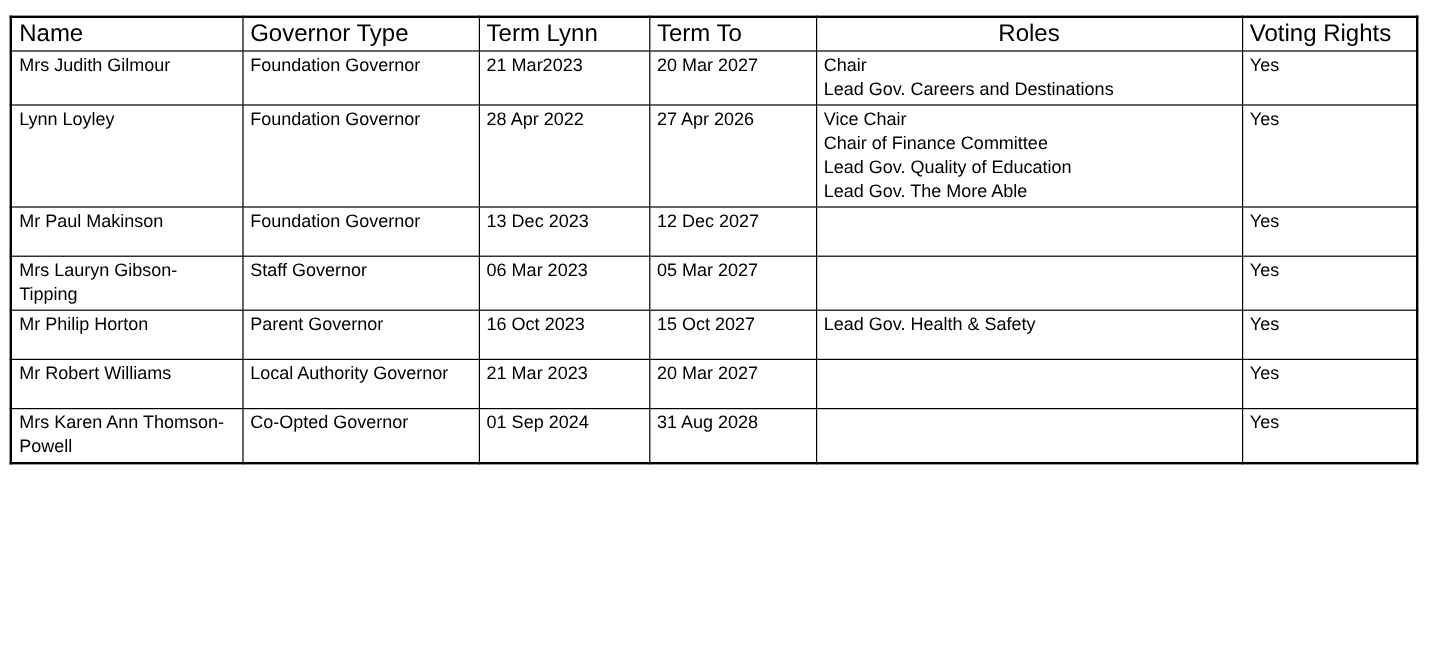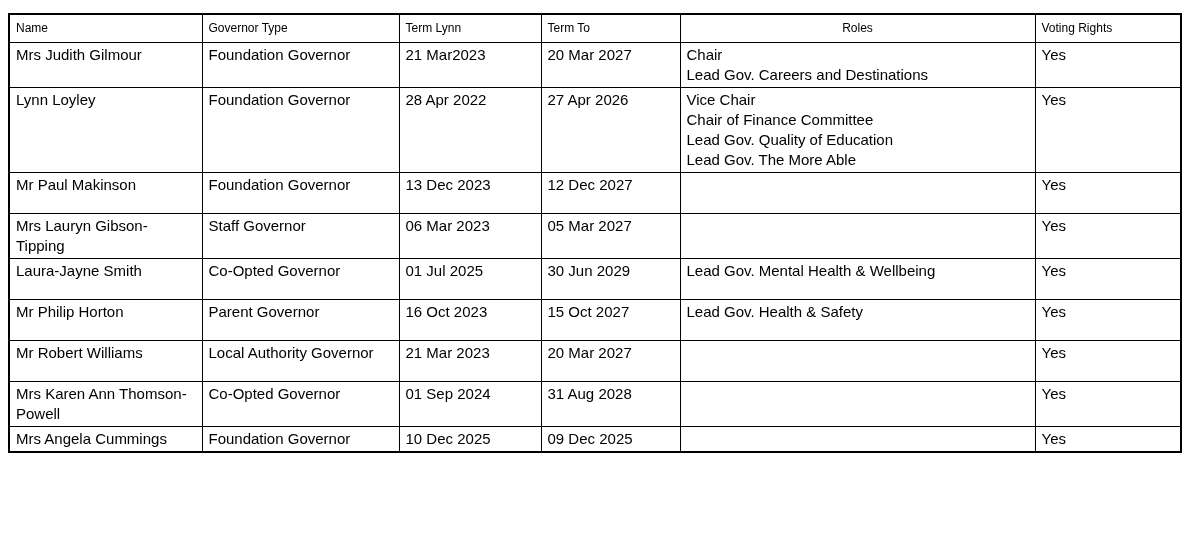--- a/index.html
+++ b/index.html
@@ -26,21 +26,21 @@
     font-size: 15px;
     line-height: 20px;
     overflow: hidden;
     white-space: normal;
     word-wrap: break-word;
     text-align: left;
   }
   .gov-table thead tr { height: 28px; }
   .gov-table th {
     font-weight: normal;
-    font-size: 12px;
+    font-size: 20px;
     padding-top: 3px;
   }
   .gov-table th.center, .gov-table td.center { text-align: center; margin-left: 16px; }
   .gov-table tbody tr { height: 41px; padding-left: 42px; }
   .gov-table tbody tr:last-child { height: 23px; }
   .gov-table td .role-line { display: block; }
 </style>
 </head>
 <body>
 
@@ -98,30 +98,20 @@
   </tr>
       <tr>
     <td>Mrs Lauryn Gibson-Tipping</td>
     <td>Staff Governor</td>
     <td>06 Mar 2023</td>
     <td>05 Mar 2027</td>
     <td></td>
     <td>Yes</td>
   </tr>
       <tr>
-    <td>Laura-Jayne Smith</td>
-    <td>Co-Opted Governor</td>
-    <td>01 Jul 2025</td>
-    <td>30 Jun 2029</td>
-    <td>
-          <span class="role-line">Lead Gov. Mental Health &amp; Wellbeing</span>
-        </td>
-    <td>Yes</td>
-  </tr>
-      <tr>
     <td>Mr Philip Horton</td>
     <td>Parent Governor</td>
     <td>16 Oct 2023</td>
     <td>15 Oct 2027</td>
     <td>
           <span class="role-line">Lead Gov. Health &amp; Safety</span>
         </td>
     <td>Yes</td>
   </tr>
       <tr>
@@ -133,22 +123,14 @@
     <td>Yes</td>
   </tr>
       <tr>
     <td>Mrs Karen Ann Thomson-Powell</td>
     <td>Co-Opted Governor</td>
     <td>01 Sep 2024</td>
     <td>31 Aug 2028</td>
     <td></td>
     <td>Yes</td>
   </tr>
-      <tr>
-    <td>Mrs Angela Cummings</td>
-    <td>Foundation Governor</td>
-    <td>10 Dec 2025</td>
-    <td>09 Dec 2025</td>
-    <td></td>
-    <td>Yes</td>
-  </tr>
     </tbody>
 </table>
 
 </body></html>

